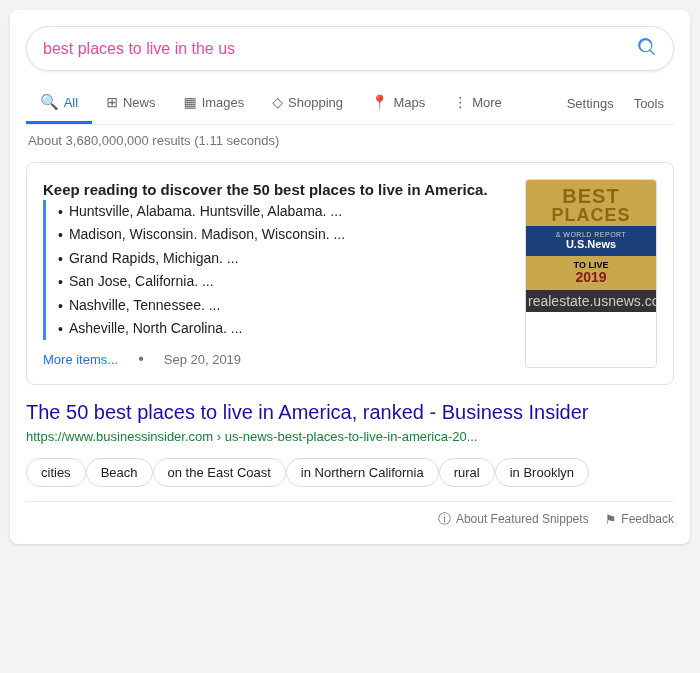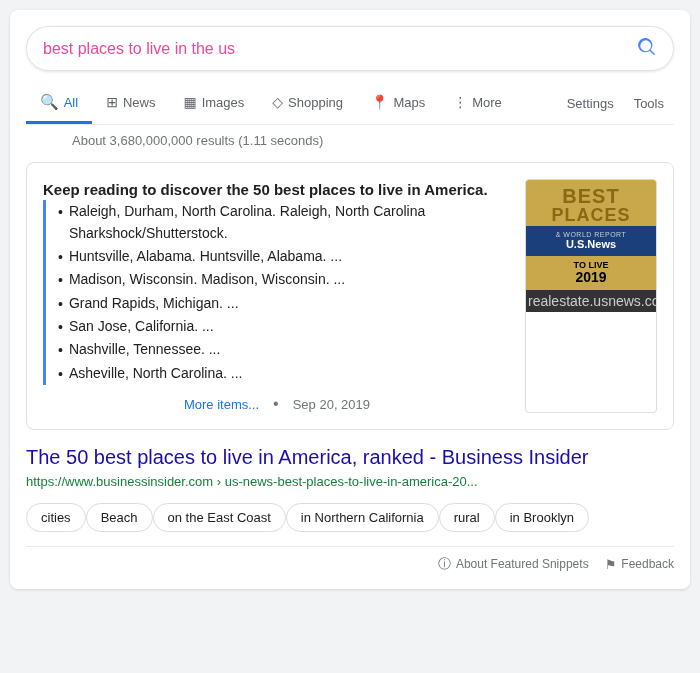--- a/index.html
+++ b/index.html
@@ -86,21 +86,20 @@
       color: #5f6368;
       cursor: pointer;
     }
 
     
     .results-count {
       font-size: 13px;
       color: #70757a;
       margin-bottom: 14px;
       padding-left: 2px;
-      margin-left: 44px;
     }
 
     
     .snippet-card {
       border: 1px solid #dfe1e5;
       border-radius: 8px;
       padding: 16px;
       margin-bottom: 14px;
       display: flex;
       gap: 14px;
@@ -143,23 +142,22 @@
       text-decoration: none;
       cursor: pointer;
     }
     .snippet-date {
       font-size: 13px;
       color: #70757a;
     }
     .snippet-meta {
       display: flex;
       align-items: center;
-      gap: 14px;
+      gap: 20px;
       margin-top: 6px;
-      justify-content: center;
     }
 
     
     .usnews-badge {
       width: 132px;
       flex-shrink: 0;
       border: 1px solid #ddd;
       overflow: hidden;
       border-radius: 4px;
       font-size: 10px;
@@ -206,21 +204,21 @@
       padding: 4px 4px;
     }
     .badge-to-live {
       font-size: 9px;
       font-weight: bold;
       color: #000;
     }
     .badge-year {
       font-size: 14px;
       font-weight: 900;
-      color: #000000;
+      color: #7f1d1d;
       line-height: 1.1;
     }
     .badge-footer {
       background: #333;
       color: #ccc;
       font-size: 14px;
       padding: 3px 2px;
     }
 
     
@@ -324,21 +322,20 @@
     <span class="nav-settings">Settings</span>
     <span class="nav-tools">Tools</span>
   </nav>
 
   <div class="results-count">About 3,680,000,000 results (1.11 seconds)</div>
 
   <div class="snippet-card">
     <div class="snippet-content">
       <div class="snippet-title">Keep reading to discover the 50 best places to live in America.</div>
       <ul class="snippet-list">
-        <li>Raleigh, Durham, North Carolina. Raleigh, North Carolina Sharkshock/Shutterstock.</li>
         <li>Huntsville, Alabama. Huntsville, Alabama. ...</li>
         <li>Madison, Wisconsin. Madison, Wisconsin. ...</li>
         <li>Grand Rapids, Michigan. ...</li>
         <li>San Jose, California. ...</li>
         <li>Nashville, Tennessee. ...</li>
         <li>Asheville, North Carolina. ...</li>
       </ul>
       <div class="snippet-meta">
         <a class="snippet-more-link">More items...</a>
         <span style="color:#70757a;">•</span>

